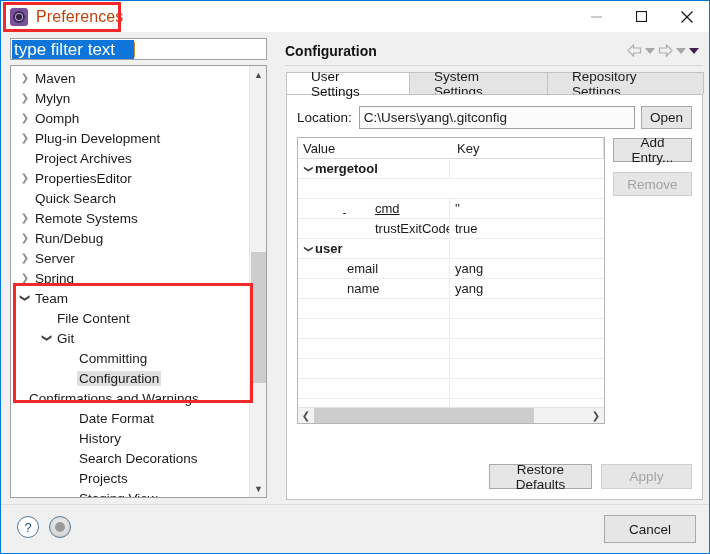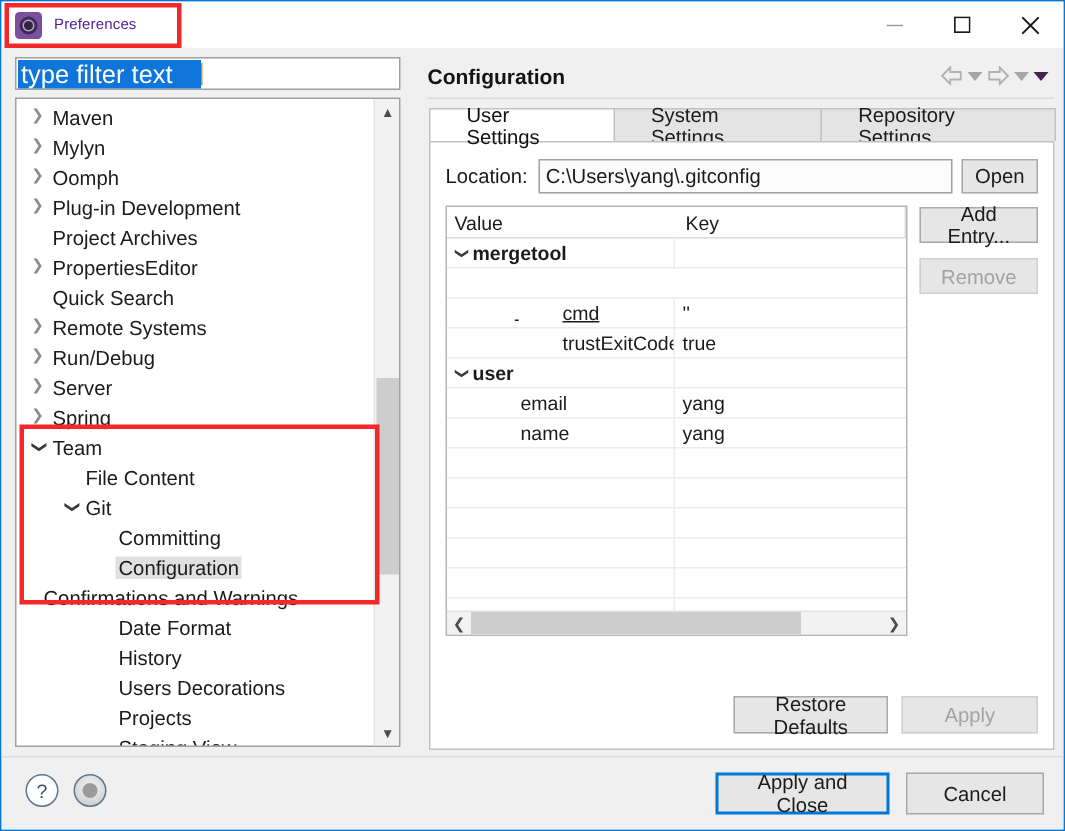--- a/index.html
+++ b/index.html
@@ -38,21 +38,21 @@
     position: absolute; left: 3px; top: 3px; width: 12px; height: 12px;
     border-radius: 50%;
     background: #b9a3cf;
     border: 2px solid #3c2b55;
   }
   .title-icon .gear-hole {
     position: absolute; left: 6px; top: 6px; width: 6px; height: 6px;
     border-radius: 50%; background: #32243f;
   }
   .title-text {
-    font-size: 10px; color: #4c1d95; letter-spacing: .1px;
+    font-size: 16px; color: #c2410c; letter-spacing: .1px;
   }
   .win-buttons {
     position: absolute; right: 0; top: 0; height: 31px;
     display: flex; align-items: stretch;
   }
   .win-btn {
     width: 45px; display: flex; align-items: center; justify-content: center;
     background: transparent; border: 0; cursor: default;
   }
   .win-btn svg { display: block; }
@@ -418,21 +418,21 @@
             <div class="tnode" style="padding-left: 50px;">
               <span class="arrow">&nbsp;</span>
               <span class="lbl">Date Format</span>
             </div>
             <div class="tnode" style="padding-left: 50px;">
               <span class="arrow">&nbsp;</span>
               <span class="lbl">History</span>
             </div>
             <div class="tnode" style="padding-left: 50px;">
               <span class="arrow">&nbsp;</span>
-              <span class="lbl">Users Decorations</span>
+              <span class="lbl">Search Decorations</span>
             </div>
             <div class="tnode" style="padding-left: 50px;">
               <span class="arrow">&nbsp;</span>
               <span class="lbl">Projects</span>
             </div>
             <div class="tnode" style="padding-left: 50px;">
               <span class="arrow">&nbsp;</span>
               <span class="lbl">Staging View</span>
             </div>
           </div>
@@ -603,21 +603,20 @@
   </div>
 
   <div class="footer">
     <div class="footer-icons">
       <span class="circ-icon">?</span>
       <span class="circ-icon gray">
           <span class="dot"></span>
         </span>
     </div>
     <div class="footer-buttons">
-      <button class="btn btn-big btn-applyclose">Apply and Close</button>
       <button class="btn btn-big btn-cancel">Cancel</button>
     </div>
   </div>
 
   <div class="annot annot-title"></div>
   <div class="annot annot-tree"></div>
 
 </div>
 
 </body></html>

